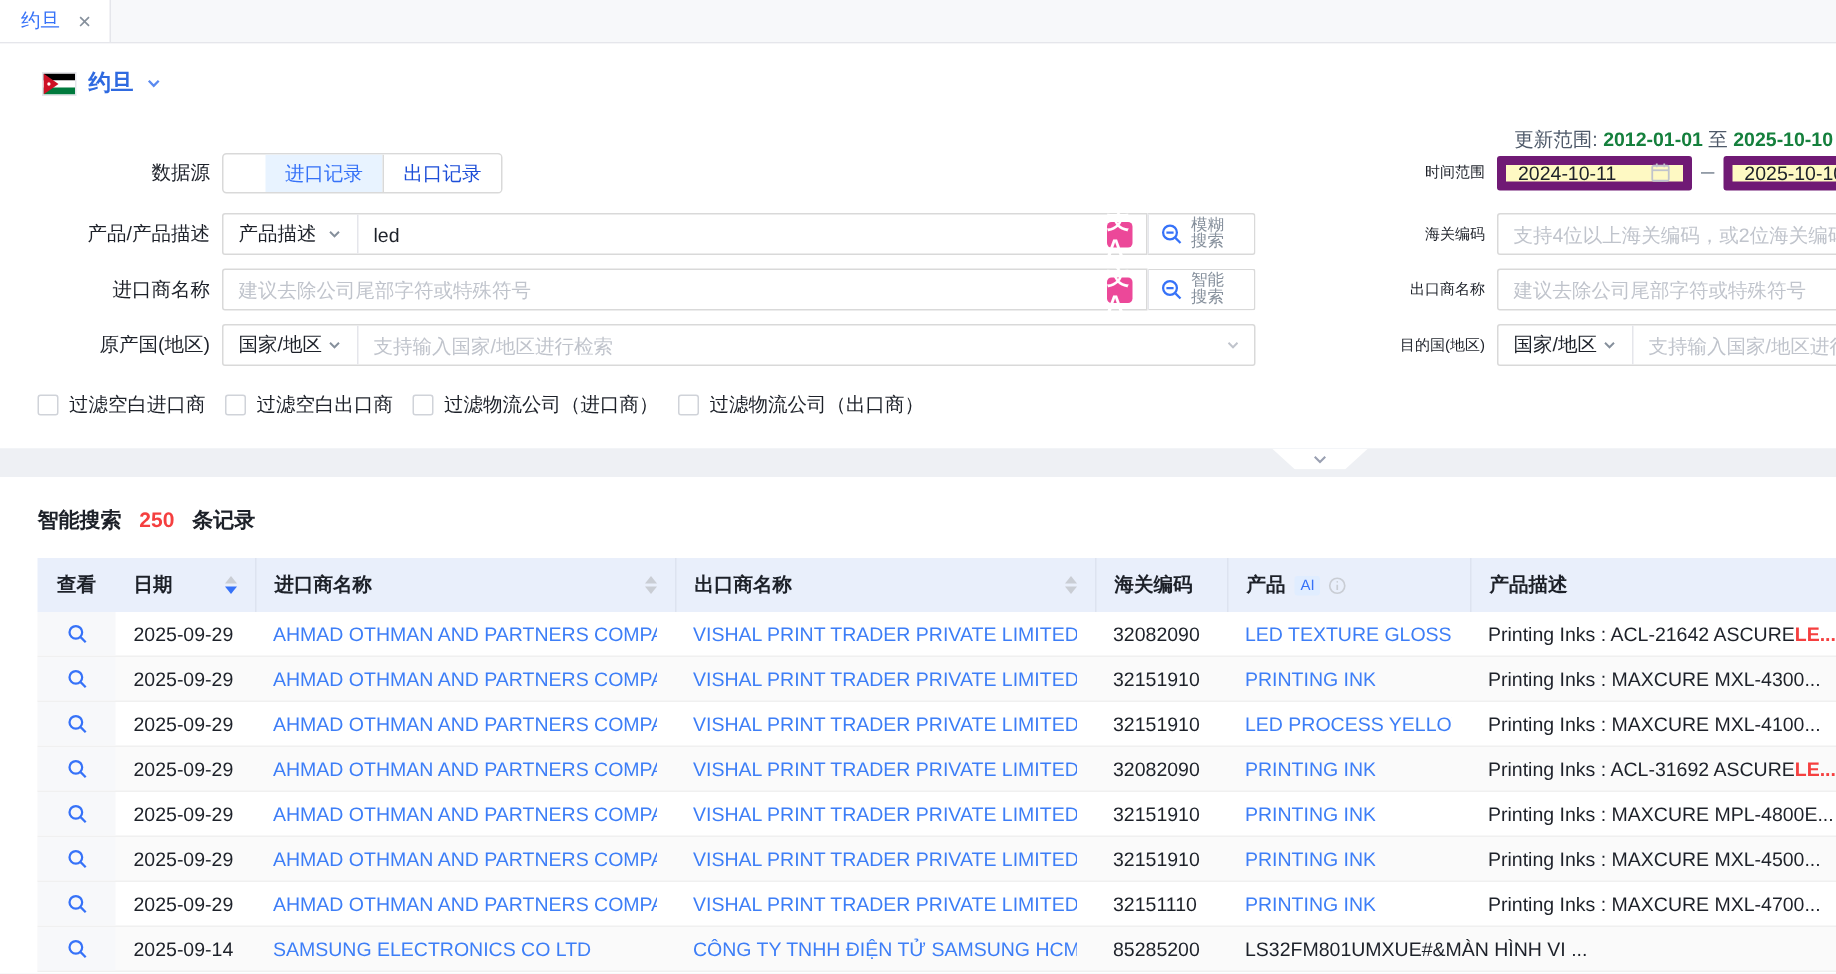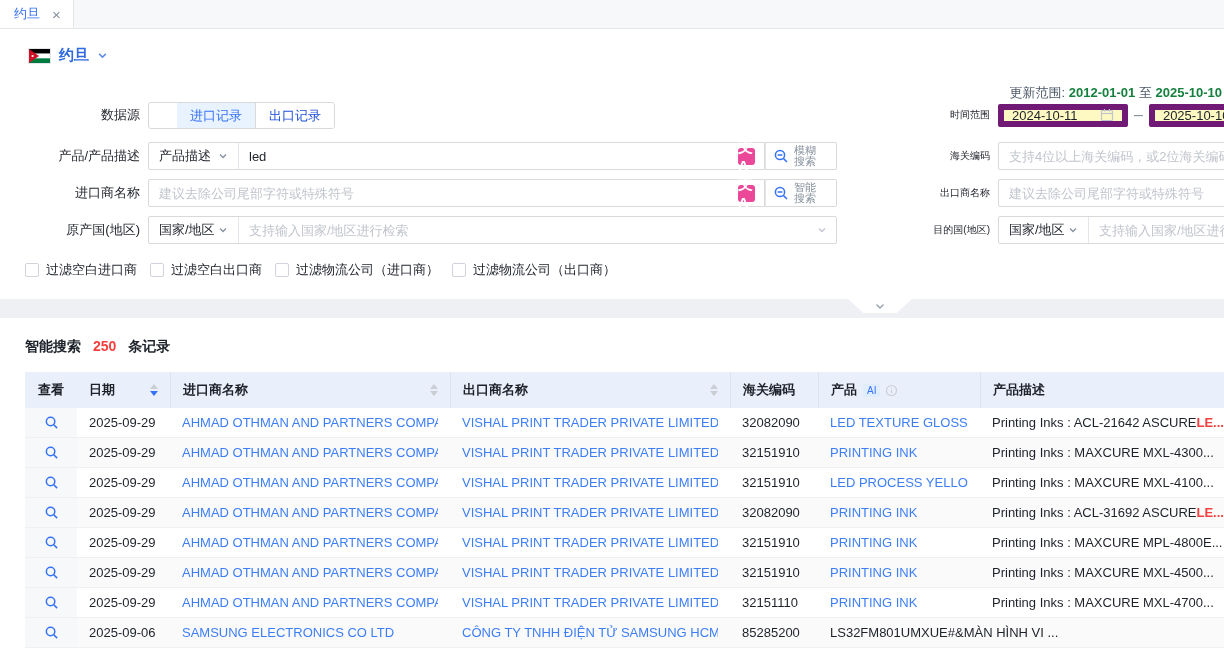--- a/index.html
+++ b/index.html
@@ -474,21 +474,21 @@
         </div>
         <div class="tr">
           <div class="td w1">
             <span class="view-btn">
               <svg width="15" height="15" viewBox="0 0 16 16" fill="none" stroke="#3672f8" stroke-width="1.6">
                 <circle cx="7" cy="7" r="4.5"></circle>
                 <line x1="10.4" y1="10.4" x2="14" y2="14"></line>
               </svg>
             </span>
           </div>
-          <div class="td w2">2025-09-06</div>
+          <div class="td w2">2025-09-14</div>
           <div class="td w3">
             <span class="link">SAMSUNG ELECTRONICS CO LTD</span>
           </div>
           <div class="td w4">
             <span class="link">CÔNG TY TNHH ĐIỆN TỬ SAMSUNG HCMC...</span>
           </div>
           <div class="td w5">85285200</div>
           <div class="td w7">
             <span>LS32FM801UMXUE#&amp;MÀN HÌNH VI ...</span>
           </div>

